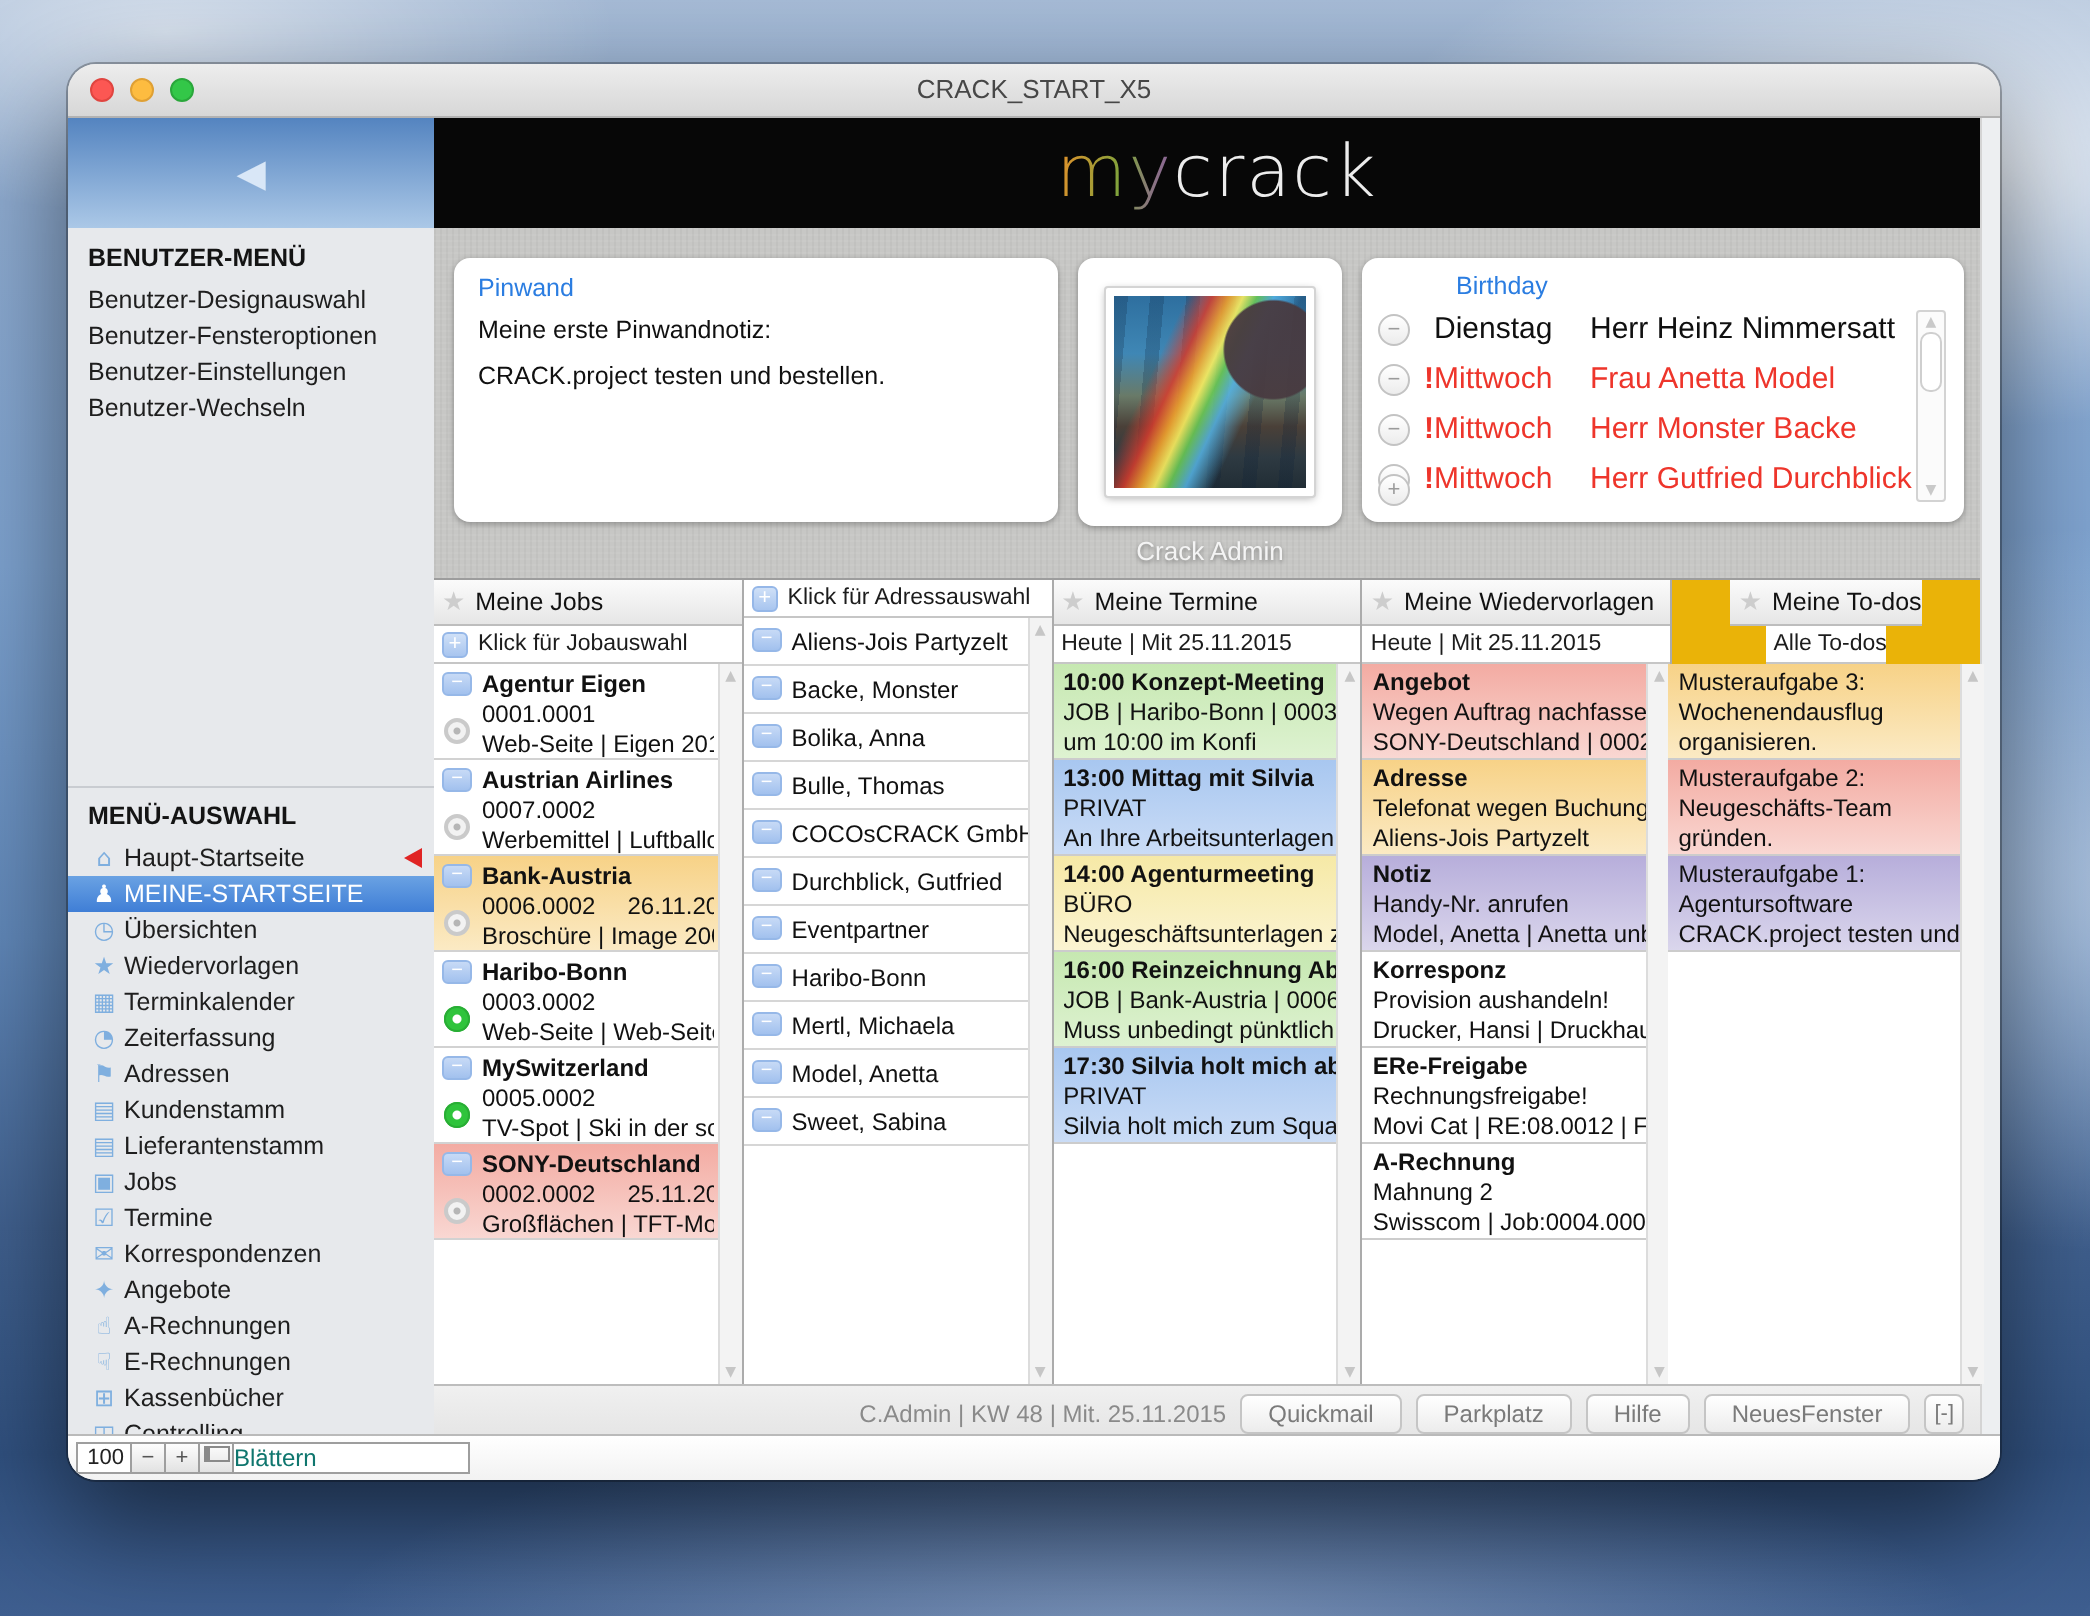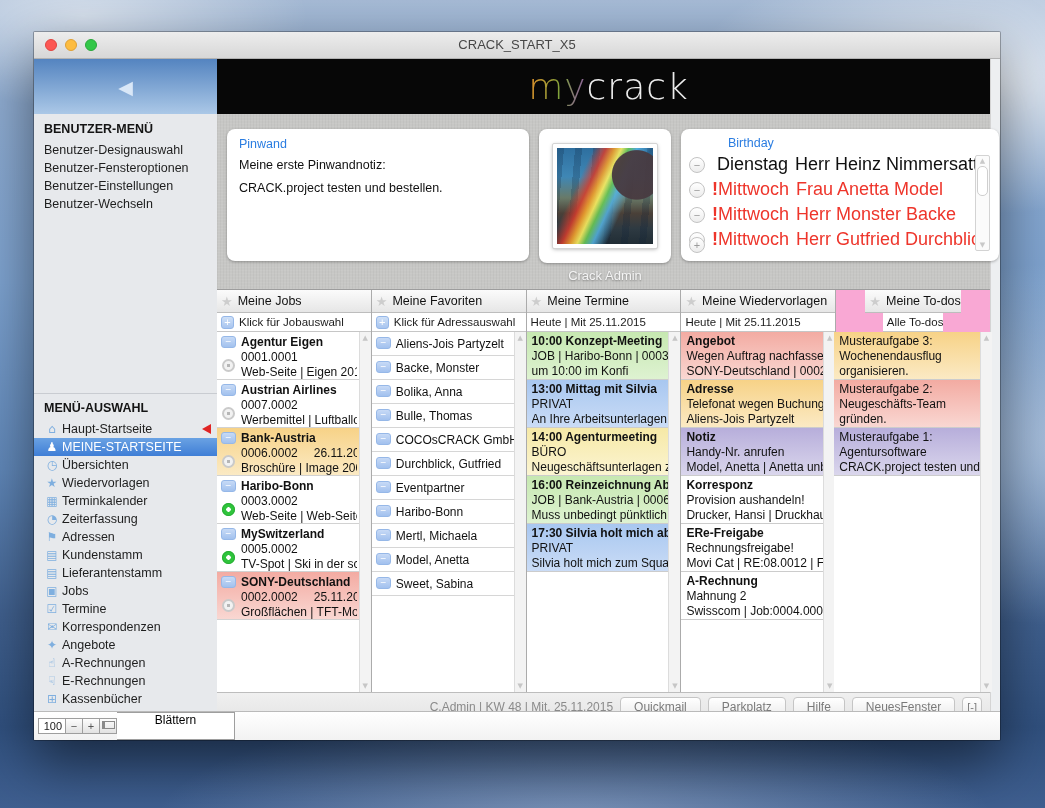--- a/index.html
+++ b/index.html
@@ -6,21 +6,21 @@
   body{font-family:"Liberation Sans","DejaVu Sans",sans-serif;}
   .canvas{position:relative;width:1045px;height:808px;overflow:hidden;
     background:
       radial-gradient(ellipse 420px 190px at 94% 10%, rgba(255,255,255,.80), rgba(255,255,255,0) 70%),
       radial-gradient(ellipse 520px 260px at 104% 55%, rgba(230,238,248,.55), rgba(255,255,255,0) 70%),
       radial-gradient(ellipse 320px 130px at 8% 2%, rgba(255,255,255,.55), rgba(255,255,255,0) 70%),
       radial-gradient(ellipse 600px 170px at 55% 102%, rgba(200,214,236,.45), rgba(255,255,255,0) 70%),
       linear-gradient(180deg,#a6bbd6 0%,#90acd0 10%,#7da2cf 35%,#6087b8 58%,#40608e 76%,#30507e 90%,#3f5f90 100%);
   }
   
-  .window{position:absolute;left:34px;top:32px;width:966px;height:708px;border-radius:1px;overflow:hidden;
+  .window{position:absolute;left:34px;top:32px;width:966px;height:708px;border-radius:14px;overflow:hidden;
     background:#e7e9ec;display:flex;flex-direction:column;
     box-shadow:0 22px 55px rgba(0,0,0,.5),0 0 0 1px rgba(0,0,0,.28);}
   .titlebar{flex:0 0 26px;height:26px;background:linear-gradient(#ededed,#d7d7d7);border-bottom:1px solid #b2b2b2;position:relative;}
   .traffic{position:absolute;left:11px;top:7px;display:flex;gap:8px;}
   .tl{width:12px;height:12px;border-radius:50%;box-sizing:border-box;display:inline-block;}
   .tl.red{background:#fc5753;border:1px solid #e04540;}
   .tl.yellow{background:#fdbc40;border:1px solid #dfa034;}
   .tl.green{background:#33c748;border:1px solid #2aa73b;}
   .wtitle{text-align:center;line-height:25px;font-size:13px;color:#474747;}
   .winbody{flex:1;display:flex;min-height:0;}
@@ -62,36 +62,36 @@
   .photo-card{width:132px;height:134px;display:flex;align-items:center;justify-content:center;}
   .photo{width:96px;height:96px;border:4px solid #fff;outline:1px solid #d4d4d4;box-shadow:0 1px 4px rgba(0,0,0,.35);border-radius:1px;
     background:
       radial-gradient(circle at 83% 28%, rgba(72,58,64,.95) 0 23%, rgba(72,58,64,0) 24%),
       linear-gradient(115deg, rgba(0,0,0,0) 26%, rgba(215,60,45,.85) 35%, rgba(240,160,45,.9) 41%, rgba(250,238,95,.9) 46%, rgba(105,200,85,.9) 51%, rgba(85,180,230,.85) 57%, rgba(0,0,0,0) 67%),
       repeating-linear-gradient(95deg, rgba(10,30,55,.22) 0 7px, rgba(0,0,0,0) 7px 18px),
       linear-gradient(180deg,#2e6f9f 0%,#3f87b5 30%,#697a68 52%,#4a4038 68%,#2e3a42 84%,#212d35 100%);}
   .photo-label{margin-top:5px;font-size:13px;color:#f4f4f4;text-shadow:0 1px 2px rgba(0,0,0,.35);}
   .bday-card{flex:1;height:132px;box-sizing:border-box;padding:7px 10px 0 8px;position:relative;}
   .bday-title{color:#2b7de1;font-size:12.5px;margin:0 0 2px 39px;}
-  .bd-row{display:flex;align-items:center;height:25px;font-size:18px;color:#101010;}
+  .bd-row{display:flex;align-items:center;height:25px;font-size:15px;color:#101010;}
   .circlebtn{flex:0 0 16px;width:16px;height:16px;box-sizing:border-box;border-radius:50%;border:1px solid #c3c3c3;
     background:linear-gradient(#ffffff,#ececec);color:#9b9b9b;font-size:11px;line-height:14px;text-align:center;margin-right:7px;}
   .circlebtn.minus::before{content:"\2212";}
   .circlebtn.plus::before{content:"+";}
   .bd-alert{font-weight:bold;min-width:5px;}
   .bd-day{width:78px;}
   .bd-name{flex:1;white-space:nowrap;overflow:hidden;}
   .red{color:#ee352b;}
   .bday-add{position:absolute;left:8px;bottom:8px;}
   .bday-scroll{position:absolute;right:9px;top:26px;bottom:10px;width:13px;border:1px solid #d3d3d3;border-radius:2px;background:#fbfbfb;}
   .bday-scroll .arr{position:absolute;left:0;right:0;text-align:center;font-size:7px;color:#c9c9c9;font-family:"DejaVu Sans",sans-serif;}
   .bday-scroll .arr.up{top:1px;} .bday-scroll .arr.down{bottom:1px;}
   .bday-scroll .thumb{position:absolute;left:1px;right:1px;top:10px;height:28px;border:1px solid #cfcfcf;border-radius:5px;background:#fff;}
   
-  .columns{flex:0 0 402px;display:flex;background:#f9a8d4;border-top:1px solid #9d9d9d;min-height:0;}
+  .columns{flex:0 0 402px;display:flex;background:#eab308;border-top:1px solid #9d9d9d;min-height:0;}
   .col{flex:1;min-width:0;border-right:1px solid #ababab;display:flex;flex-direction:column;}
   .col:last-child{border-right:none;align-items:center;}
   .col-h{flex:0 0 22px;background:linear-gradient(#fbfbfb,#e6e6e6);border-bottom:1px solid #bdbdbd;display:flex;align-items:center;padding-left:4px;}
   .col-star::before{content:"\2605";color:#cdcdcd;font-size:13px;margin-right:5px;font-family:"DejaVu Sans",sans-serif;}
   .col-title{font-size:12.5px;color:#111;white-space:nowrap;}
   .col-sub{flex:0 0 18px;border-bottom:1px solid #c6c6c6;background:#fff;display:flex;align-items:center;padding-left:4px;font-size:11.5px;color:#1c1c1c;white-space:nowrap;}
   .addbtn{flex:0 0 13px;width:13px;height:13px;box-sizing:border-box;border-radius:3px;border:1px solid #95b7e8;
     background:linear-gradient(#cfe0f7,#a8c5ef);color:#fff;font-size:11px;line-height:11px;text-align:center;margin-right:5px;}
   .addbtn::before{content:"+";}
   .col-list{flex:1;position:relative;overflow:hidden;background:#fff;}
@@ -124,21 +124,21 @@
   .main-footer{flex:0 0 28px;background:linear-gradient(#f0f0f0,#e4e4e4);border-top:1px solid #bdbdbd;display:flex;align-items:center;padding:0 8px;gap:7px;}
   .footer-status{flex:1;font-size:12px;color:#8a8a8a;white-space:nowrap;text-align:right;}
   .fbtn{height:20px;box-sizing:border-box;border:1px solid #c5c5c5;border-radius:4px;background:linear-gradient(#ffffff,#ececec);
     color:#7a7a7a;font-size:12px;line-height:18px;padding:0 13px;white-space:nowrap;}
   .fbtn.small{padding:0 4px;font-size:11px;}
   
   .statusbar{flex:0 0 22px;background:linear-gradient(#ffffff,#f2f2f2);border-top:1px solid #bababa;display:flex;align-items:center;padding-left:4px;}
   .zoombox{width:28px;height:16px;box-sizing:border-box;border:1px solid #9e9e9e;background:#fff;font-size:11px;line-height:14px;text-align:right;padding-right:3px;color:#222;}
   .sq{width:17px;height:16px;box-sizing:border-box;border:1px solid #9e9e9e;border-left:none;background:linear-gradient(#fdfdfd,#e2e2e2);text-align:center;line-height:14px;font-size:11px;color:#555;}
   .sq .lay{display:inline-block;width:9px;height:6px;border:1px solid #8a8a8a;border-left-width:3px;margin-bottom:1px;}
-  .modebox{width:118px;height:28px;box-sizing:border-box;border:1px solid #9e9e9e;border-left:none;background:#fff;text-align:center;font-size:12px;line-height:14px;color:#000000;}
+  .modebox{width:118px;height:16px;box-sizing:border-box;border:1px solid #9e9e9e;border-left:none;background:#fff;text-align:left;font-size:12px;line-height:14px;color:#0f766e;}
 </style>
 </head>
 <body>
 
 <div class="canvas">
   <div class="window">
 
     <div class="titlebar">
       <div class="traffic">
         <span class="tl red"></span>
@@ -396,24 +396,20 @@
                 </div>
 
               <div class="scrollbar">
                   <span class="arr up">▲</span>
                   <span class="arr down">▼</span>
                 </div>
             </div>
           </section>
 
           <section class="col">
-            <header class="col-h">
-              <span class="col-star"></span>
-              <span class="col-title">Meine Favoriten</span>
-            </header>
             <div class="col-sub">
               <span class="addbtn"></span>
               <span>Klick für Adressauswahl</span>
             </div>
             <div class="col-list">
 
                 <div class="fav-item">
                   <span class="minusbtn"></span>
                   <span>Aliens-Jois Partyzelt</span>
                 </div>

